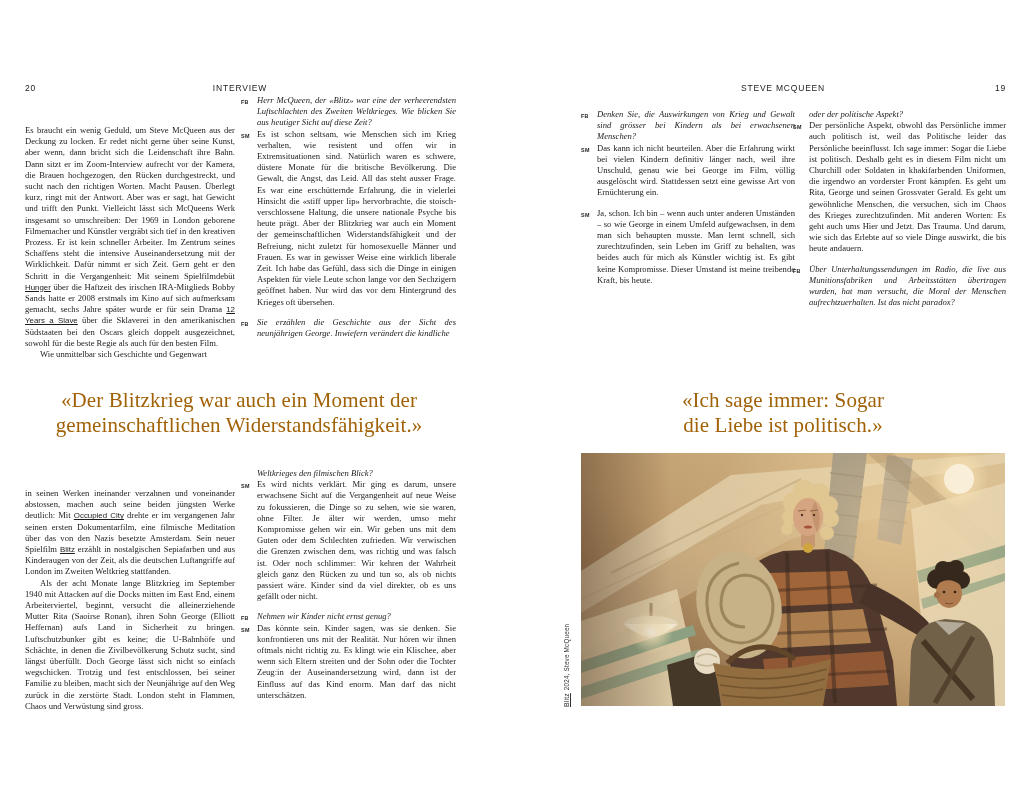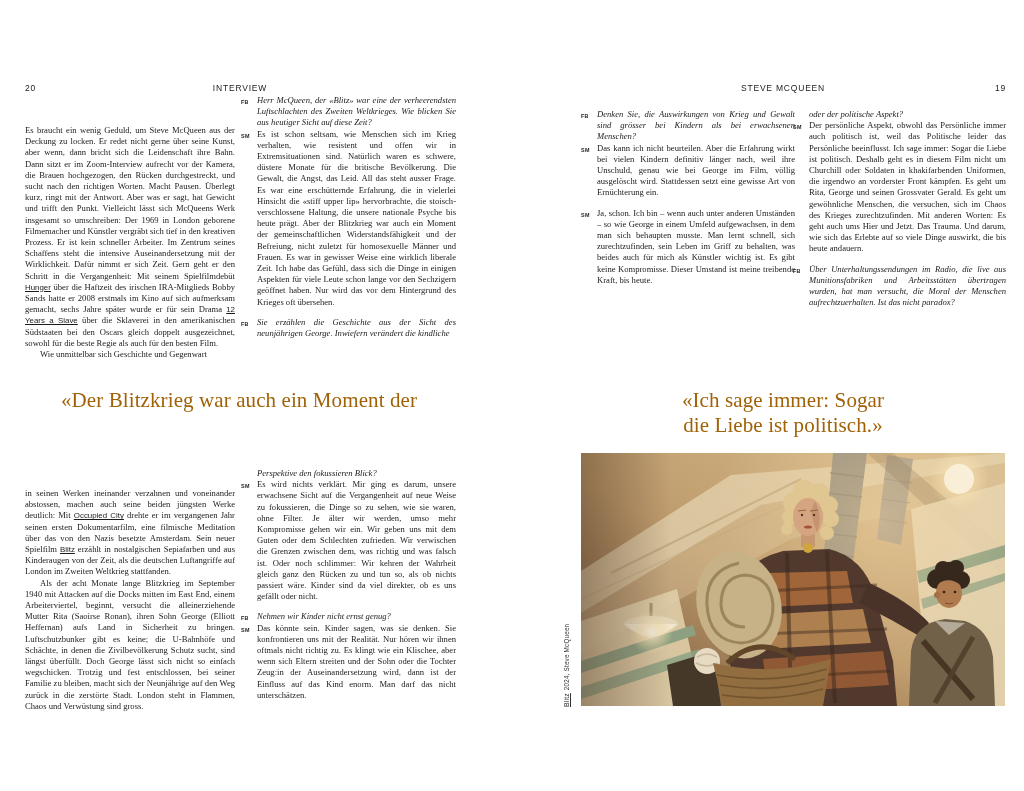--- a/index.html
+++ b/index.html
@@ -84,30 +84,31 @@
   </div>
   <div class="gap"></div>
   <div class="qa">
     <span class="spk">FB</span>
     <span class="qtext">Sie erzählen die Geschichte aus der Sicht des neunjährigen George. Inwiefern verändert die kindliche</span>
   </div>
 </div>
 
 <div class="pullquote" id="pullquote-left">
   <div>«Der Blitzkrieg war auch ein Moment der</div>
+  <div>gemeinschaftlichen Widerstandsfähigkeit.»</div>
 </div>
 
 <div class="col" id="col-left-1b">
   <p class="para"><span>in seinen Werken ineinander verzahnen und voneinander abstossen, machen auch seine beiden jüngsten Werke deutlich: Mit </span><span class="film-title">Occupied City</span><span> drehte er im vergangenen Jahr seinen ersten Dokumentarfilm, eine filmische Meditation über das von den Nazis besetzte Amsterdam. Sein neuer Spielfilm </span><span class="film-title">Blitz</span><span> erzählt in nostalgischen Sepiafarben und aus Kinderaugen von der Zeit, als die deutschen Luftangriffe auf London im Zweiten Weltkrieg stattfanden.</span></p>
   <p class="para indent">Als der acht Monate lange Blitzkrieg im September 1940 mit Attacken auf die Docks mitten im East End, einem Arbeiterviertel, beginnt, versucht die alleinerziehende Mutter Rita (Saoirse Ronan), ihren Sohn George (Elliott Heffernan) aufs Land in Sicherheit zu bringen. Luftschutzbunker gibt es keine; die U-Bahnhöfe und Schächte, in denen die Zivilbevölkerung Schutz sucht, sind längst überfüllt. Doch George lässt sich nicht so einfach wegschicken. Trotzig und fest entschlossen, bei seiner Familie zu bleiben, macht sich der Neunjährige auf den Weg zurück in die zerstörte Stadt. London steht in Flammen, Chaos und Verwüstung sind gross.</p>
 </div>
 
 <div class="col" id="col-left-2b">
   <div class="qa">
-    <span class="qtext">Perspektive den fokussieren Blick?</span>
+    <span class="qtext">Weltkrieges den filmischen Blick?</span>
   </div>
   <div class="qa">
     <span class="spk">SM</span>
     <span>Es wird nichts verklärt. Mir ging es darum, unsere erwachsene Sicht auf die Vergangenheit auf neue Weise zu fokussieren, die Dinge so zu sehen, wie sie waren, ohne Filter. Je älter wir werden, umso mehr Kompromisse gehen wir ein. Wir geben uns mit dem Guten oder dem Schlechten zufrieden. Wir verwischen die Grenzen zwischen dem, was richtig und was falsch ist. Oder noch schlimmer: Wir kehren der Wahrheit gleich ganz den Rücken zu und tun so, als ob nichts passiert wäre. Kinder sind da viel direkter, ob es uns gefällt oder nicht.</span>
   </div>
   <div class="gap"></div>
   <div class="qa">
     <span class="spk">FB</span>
     <span class="qtext">Nehmen wir Kinder nicht ernst genug?</span>
   </div>

